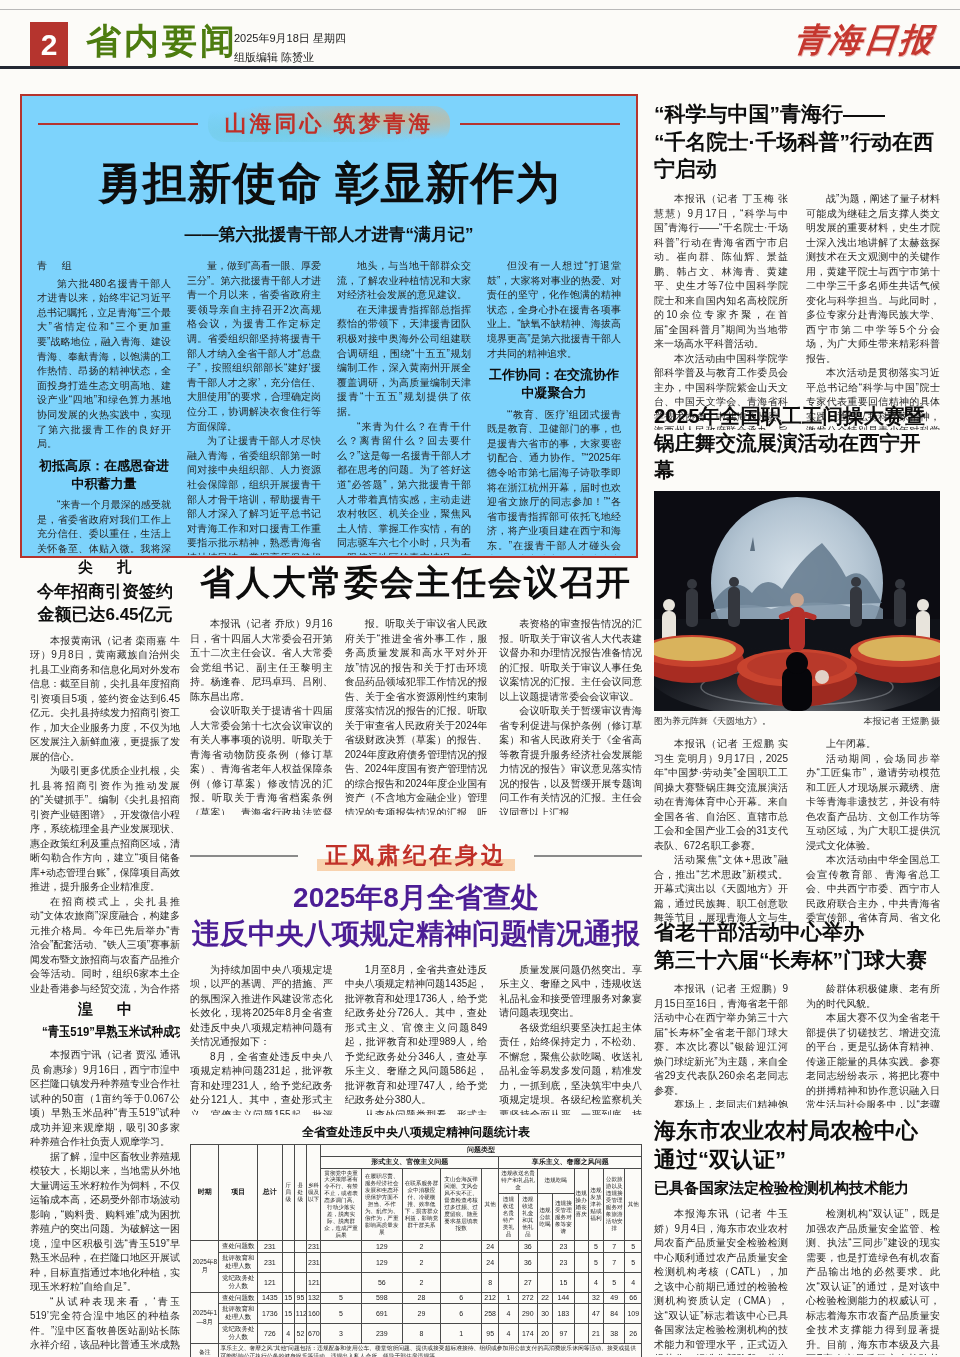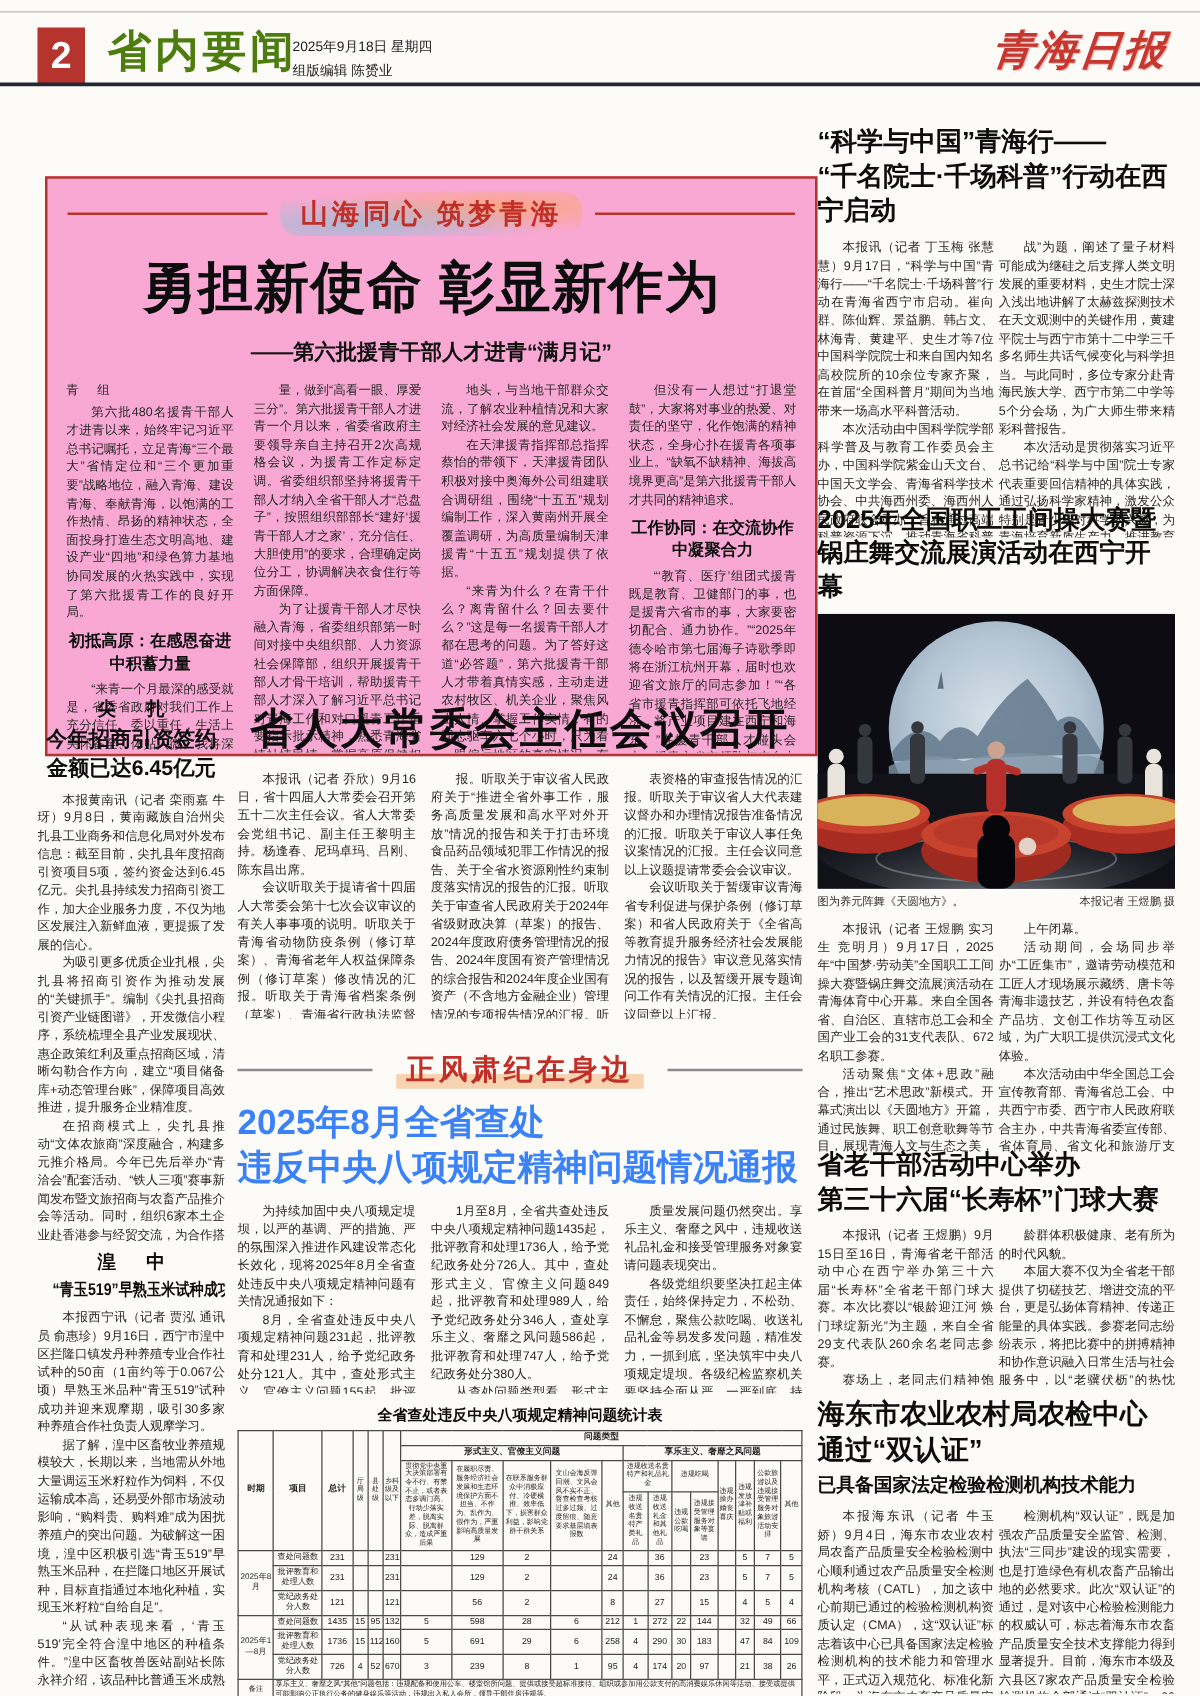--- a/index.html
+++ b/index.html
@@ -9,21 +9,21 @@
   .topline{position:absolute;left:0;top:9px;width:960px;height:1px;background:#b9b9b9;}
   .pagenum{position:absolute;left:30px;top:22px;width:38px;height:46px;background:#b5342e;color:#fff;
            font-size:30px;font-weight:bold;display:flex;align-items:center;justify-content:center;}
   .section-title{position:absolute;left:86px;top:18px;font-size:35px;font-weight:900;letter-spacing:3px;color:#4d7c0f;}
   .dateblock{position:absolute;left:234px;top:29px;font-size:11px;color:#222;line-height:1.7;}
   .logo{position:absolute;right:26px;top:18px;font-size:33px;font-weight:900;color:#c5372f;
         font-style:italic;letter-spacing:2px;font-family:"DejaVu Serif","Liberation Serif",serif;
         transform:skewX(-6deg);text-shadow:1px 1px 0 rgba(197,55,47,.35);}
   .mast-rule{position:absolute;left:0;top:66px;width:960px;height:3px;background:#232833;}
   
-  .lead{position:absolute;left:36px;top:94px;width:614px;height:460px;border:2px solid #b5342e;background:#f9a8d4;margin-top:47px;}
+  .lead{position:absolute;left:20px;top:94px;width:614px;height:460px;border:2px solid #b5342e;background:#7dd3fc;}
   .banner-wrap{display:flex;align-items:center;gap:10px;margin:10px 16px 0;}
   .banner-line{flex:1;height:2px;background:#b5342e;}
   .banner-text{font-size:22px;font-weight:900;color:#c03028;letter-spacing:3px;padding:3px 16px;border-radius:16px;
      background:radial-gradient(ellipse at 25% 75%,rgba(110,200,215,.55),transparent 60%),
                 radial-gradient(ellipse at 75% 35%,rgba(250,165,85,.6),transparent 65%);}
   .lead-headline{text-align:center;font-size:44px;font-weight:900;color:#0d0d0d;letter-spacing:1px;margin-top:12px;}
   .lead-deck{text-align:center;font-size:17px;font-weight:700;margin-top:10px;color:#111;}
   .lead-cols{display:flex;gap:16px;margin:13px 15px 0;height:296px;overflow:hidden;}
   .lead-col{flex:1;overflow:hidden;font-size:10px;line-height:1.46;text-align:justify;}
   .para{text-indent:2em;margin:0;}
@@ -38,37 +38,37 @@
   
   .art-npc{position:absolute;left:190px;top:560px;width:452px;}
   .npc-head{font-size:34px;font-weight:900;text-align:center;letter-spacing:2px;color:#0d0d0d;}
   .cols3{display:flex;gap:12px;margin-top:11px;overflow:hidden;}
   .cols3>div{flex:1;font-size:10px;line-height:1.45;text-align:justify;overflow:hidden;}
   .disc-banner{position:absolute;left:190px;top:840px;width:452px;display:flex;align-items:center;gap:19px;}
   .disc-line{flex:1;height:2px;background:#8a8a8a;}
   .disc-text{font-size:23px;font-weight:900;color:#c03028;letter-spacing:3px;padding:0 8px;
      background:linear-gradient(transparent 62%,rgba(246,178,115,.55) 62%);}
   .art-disc{position:absolute;left:190px;top:880px;width:452px;}
-  .disc-head{font-size:28px;font-weight:900;text-align:left;line-height:1.28;color:#3b82f6;}
+  .disc-head{font-size:28px;font-weight:900;text-align:center;line-height:1.28;color:#4c1d95;}
   
   .stats{position:absolute;left:190px;top:1124px;width:452px;}
   .stats-title{text-align:center;font-weight:800;font-size:12px;margin-bottom:3px;color:#0d0d0d;}
   .stats table{width:452px;border-collapse:collapse;table-layout:fixed;}
   .stats th,.stats td{border:1px solid #4a4a4a;padding:1px;text-align:center;vertical-align:middle;
       font-weight:normal;color:#222;overflow:hidden;}
   .stats th{font-size:5.6px;line-height:1.25;}
   .stats th.big{font-size:7px;font-weight:700;}
   .stats td.val{font-size:7px;}
   .stats td.rowlabel,.stats td.period{font-size:6.5px;line-height:1.3;}
   .stats .remark td{font-size:5.8px;text-align:left;line-height:1.35;}
   
   .art-right{position:absolute;left:654px;width:286px;}
   .r-head{font-size:21px;font-weight:900;line-height:1.32;color:#0d0d0d;}
   .r-sub{font-size:15px;font-weight:800;margin-top:5px;color:#0d0d0d;}
-  .cols2{display:flex;gap:4px;margin-top:9px;overflow:hidden;}
+  .cols2{display:flex;gap:18px;margin-top:9px;overflow:hidden;}
   .cols2>div{flex:1;font-size:10px;line-height:1.45;text-align:justify;overflow:hidden;}
   .photo{display:block;margin-top:8px;}
   .caption{display:flex;justify-content:space-between;font-size:9px;margin-top:4px;color:#333;
            font-family:"Liberation Serif","DejaVu Serif",serif;}
 </style>
 </head>
 <body>
 
 <div class="page">
 

